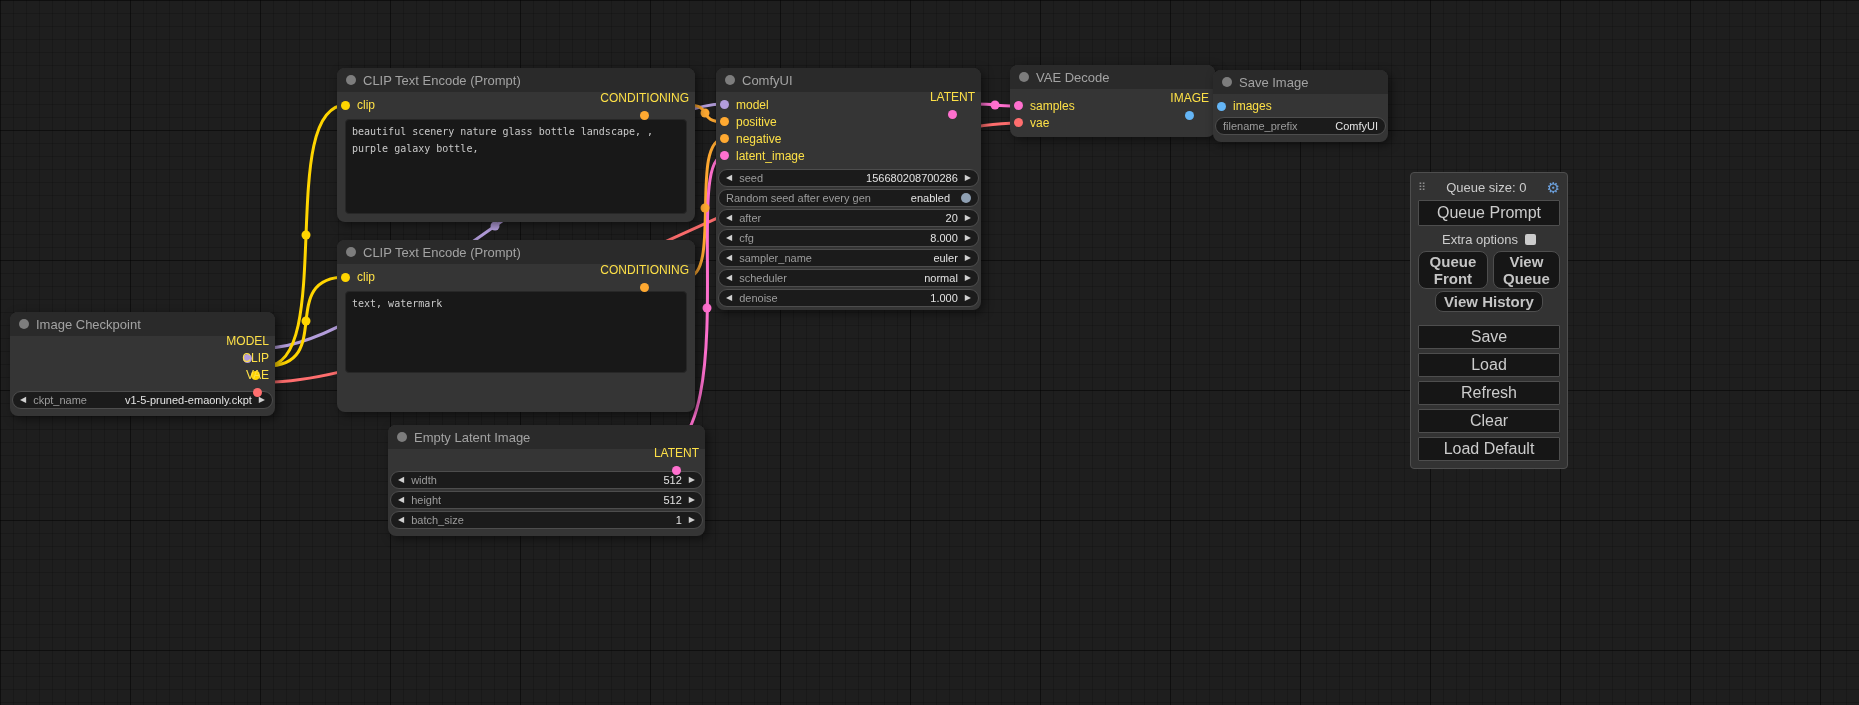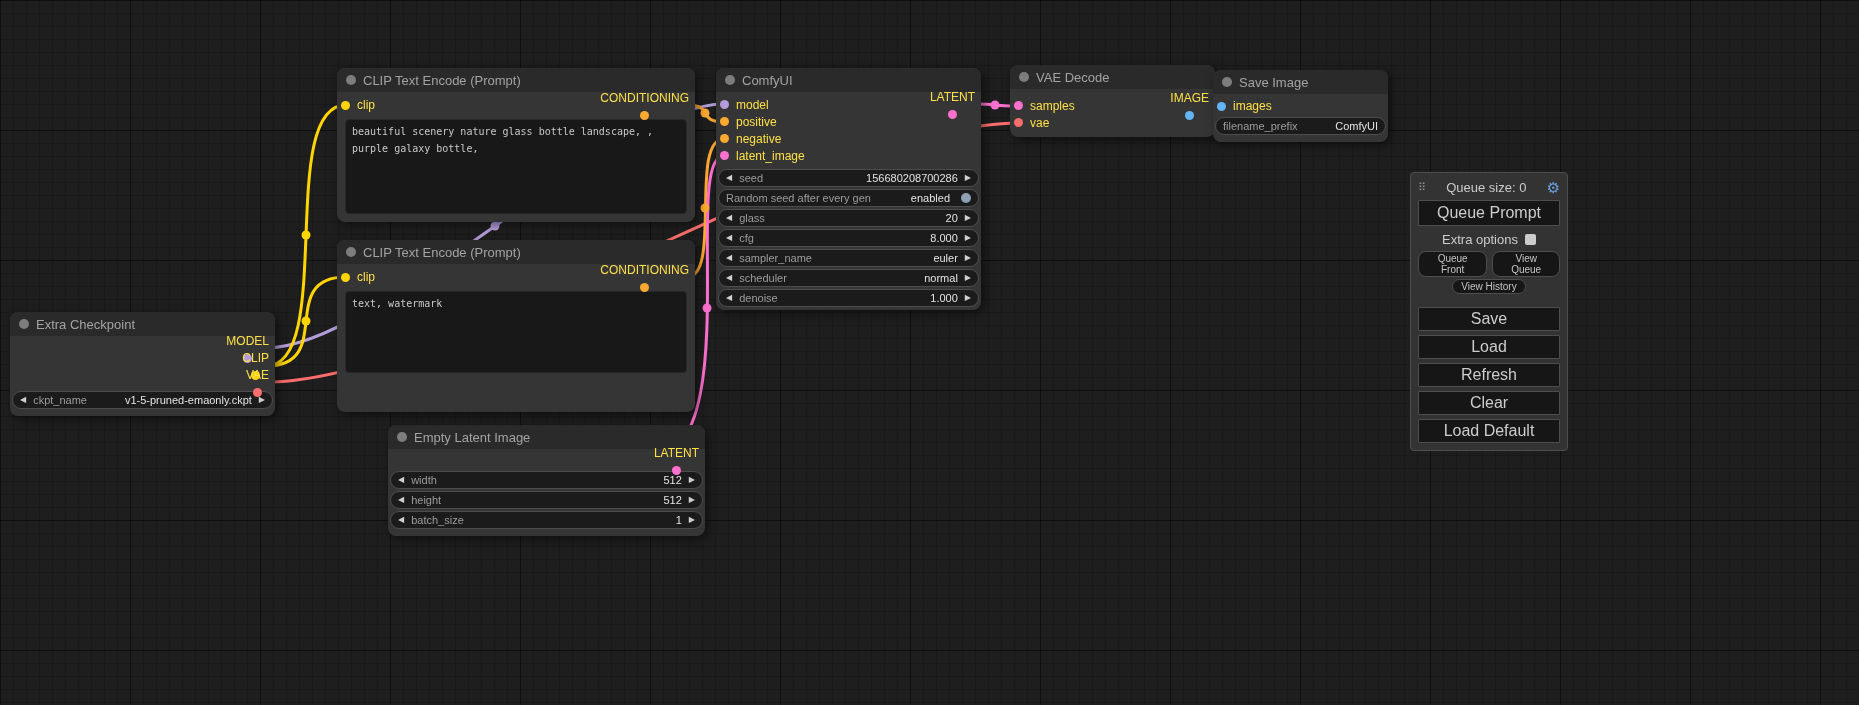--- a/index.html
+++ b/index.html
@@ -67,21 +67,21 @@
   .gear { color:var(--c,#6ca0dc); font-size:15px; cursor:pointer; flex:none; line-height:1; }
   .btn { background:#161616; border:1px solid #4e4e4e; color:#cccccc;
          font-family:"Liberation Sans", sans-serif; cursor:pointer; }
   .btn-big { display:block; width:100%; margin:4px 0 0; border-radius:1px;
              font-size:16px; padding:2px 0; text-align:center; }
   .btn-queue { margin-top:3px; padding:3px 0; }
   .extra-row { display:flex; align-items:center; justify-content:center; gap:7px;
                font-size:13px; height:19px; margin-top:4px; }
   .checkbox { width:11px; height:11px; background:#cccccc; border-radius:2px; cursor:pointer; flex:none; }
   .small-row { display:flex; justify-content:center; gap:5px; margin-top:2px; }
-  .btn-small { border-radius:8px; font-size:10px; padding:1px 8px; color:#c5c5c5; }
+  .btn-small { border-radius:8px; font-size:15px; padding:1px 8px; color:#c5c5c5;font-weight:bold; }
   .menu-gap { height:9px; }
 </style>
 </head>
 <body>
 
 <div class="canvas">
 
   <svg class="wires" width="1859" height="705">
     <path d="M 266 348 C 380 348, 610 104, 724 104" stroke="#B39DDB"></path>
     <path d="M 266 366 C 336 366, 276 105, 346 105" stroke="#FFD500"></path>
@@ -100,21 +100,21 @@
     <circle cx="705" cy="113" r="4.5" fill="#FFA931"></circle>
     <circle cx="705" cy="208" r="4.5" fill="#FFA931"></circle>
     <circle cx="707" cy="308" r="4.5" fill="#FF70CF"></circle>
     <circle cx="995" cy="105" r="4.5" fill="#FF70CF"></circle>
     <circle cx="1199" cy="106" r="4.5" fill="#64B5F6"></circle>
   </svg>
 
   <div class="node" style="left:10px; top:312px; width:265px; height:104px;">
     <div class="titlebar">
       <span class="tdot"></span>
-      <span>Extra Checkpoint</span>
+      <span>Image Checkpoint</span>
     </div>
     <div class="slots">
       <div class="srow">
         <div class="out-slot">
           <span>MODEL</span>
           <span class="dot" style="--c: #B39DDB;"></span>
         </div>
       </div>
       <div class="srow">
         <div class="out-slot">
@@ -253,21 +253,21 @@
       <span class="wval">156680208700286</span>
       <span class="arr">▶</span>
     </div>
     <div class="widget">
       <span class="wname">Random seed after every gen</span>
       <span class="wval">enabled</span>
       <span class="toggle-dot" style="--c: #8FA0B3;"></span>
     </div>
     <div class="widget">
       <span class="arr">◀</span>
-      <span class="wname">glass</span>
+      <span class="wname">after</span>
       <span class="wval">20</span>
       <span class="arr">▶</span>
     </div>
     <div class="widget">
       <span class="arr">◀</span>
       <span class="wname">cfg</span>
       <span class="wval">8.000</span>
       <span class="arr">▶</span>
     </div>
     <div class="widget">

